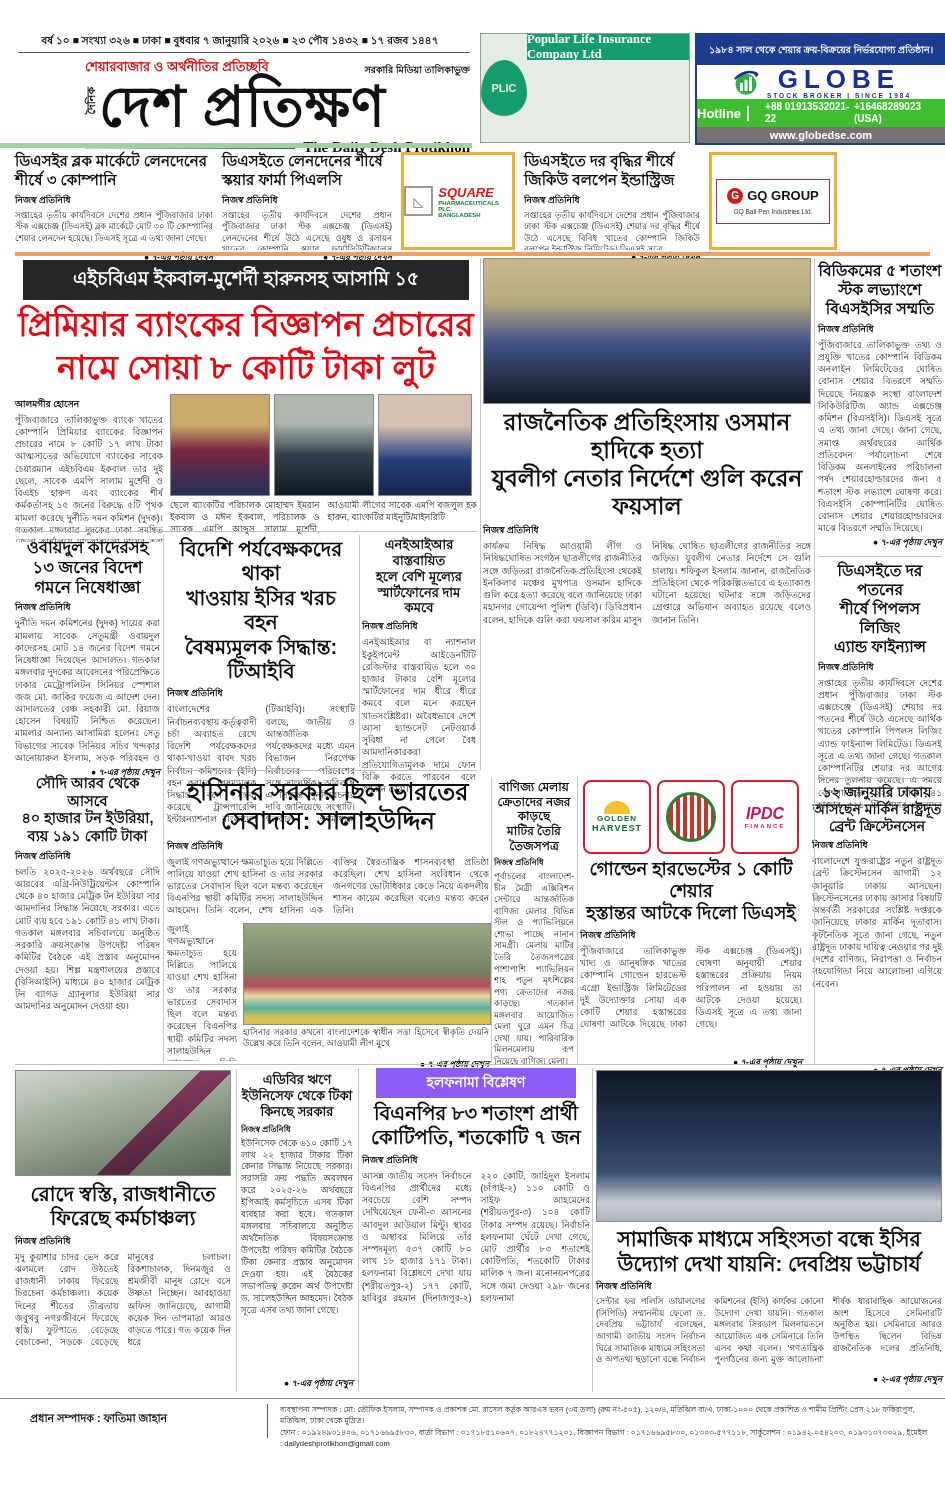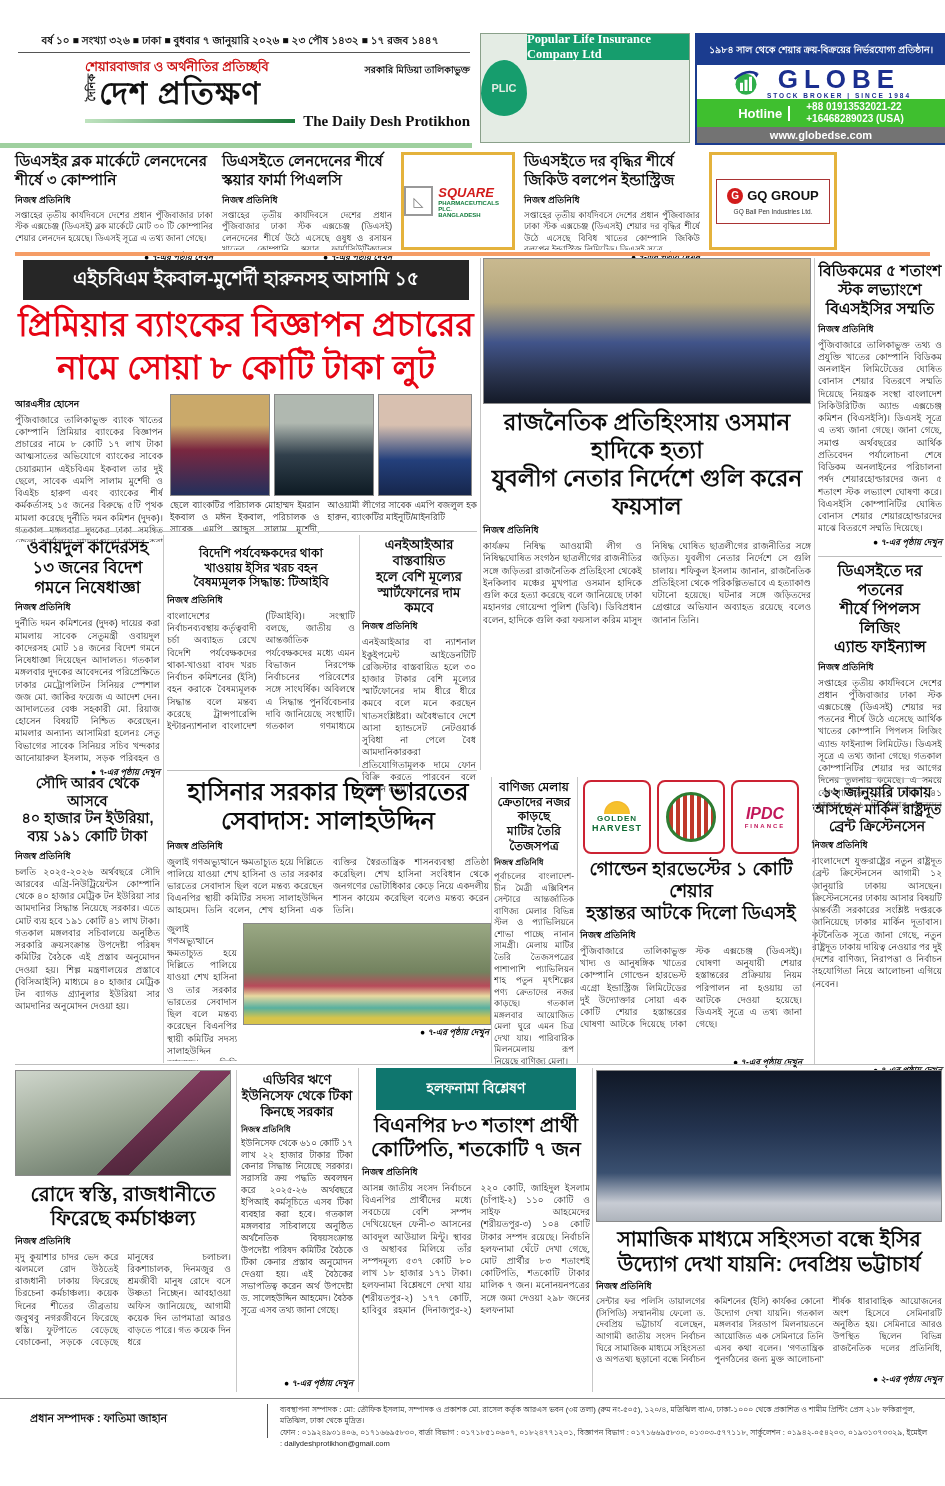--- a/index.html
+++ b/index.html
@@ -12,42 +12,42 @@
   .by{font-weight:bold;font-size:9px;margin:3px 0 2px;color:#000;}
   .bd{font-size:9px;line-height:1.36;text-align:justify;color:#222;overflow:hidden;}
   .more{font-size:8.5px;font-style:italic;font-weight:bold;text-align:right;color:#000;margin-top:1px;}
   .photo{border:1px solid #8a8a8a;}
   .kicker{background:#262626;color:#fff;font-weight:bold;font-size:19px;text-align:center;
           padding:4px 6px;margin:0 8px 4px 8px;}
   .lead-hl{color:#e60413;font-weight:bold;font-size:33px;line-height:1.3;text-align:center;white-space:pre-line;}
   .adbox{border:3px solid #e4b23c;background:#fff;display:flex;flex-direction:column;
          align-items:center;justify-content:center;overflow:hidden;}
   .b-ttl{font-weight:bold;font-size:15px;line-height:1.25;text-align:left;white-space:pre-line;}
-  .banner{background:#0f766e;color:#fff;font-weight:bold;font-size:14px;text-align:center;
-          padding:9px 0;margin:0 14px;}
+  .banner{background:#8b5cf6;color:#fff;font-weight:bold;font-size:14px;text-align:center;
+          padding:3px 0;margin:0 14px;}
   .foot{font-size:7.6px;line-height:1.5;color:#222;}
   .dse-circle{width:44px;height:44px;border-radius:50%;border:3px solid #2e7d32;
      background:repeating-linear-gradient(90deg,#c0392b 0 4px,#fff 4px 7px);}
 </style>
 </head>
 <body>
 
 <div class="page">
 
   <div class="abs" style="left:30px;top:33px;width:420px;text-align:center;font-size:10.5px;font-weight:bold;">বর্ষ ১০ ■ সংখ্যা ৩২৬ ■ ঢাকা ■ বুধবার ৭ জানুয়ারি ২০২৬ ■ ২৩ পৌষ ১৪৩২ ■ ১৭ রজব ১৪৪৭</div>
   <div class="hrule" style="left:18px;top:52px;width:452px;background:#555;"></div>
 
   <div class="abs" style="left:85px;top:57px;width:385px;">
     <div style="display:flex;justify-content:space-between;align-items:flex-end;">
       <span style="color:#cc1111;font-weight:bold;font-size:13px;">শেয়ারবাজার ও অর্থনীতির প্রতিচ্ছবি</span>
       <span style="font-size:9.5px;font-weight:bold;">সরকারি মিডিয়া তালিকাভুক্ত</span>
     </div>
     <div style="display:flex;align-items:center;">
       <span style="transform:rotate(-90deg);font-size:11px;font-weight:bold;width:14px;">দৈনিক</span>
-      <span style="font-size:31px;font-weight:800;letter-spacing:1px;line-height:1.05;">দেশ প্রতিক্ষণ</span>
+      <span style="font-size:56px;font-weight:800;letter-spacing:1px;line-height:1.05;">দেশ প্রতিক্ষণ</span>
     </div>
     <div style="display:flex;align-items:center;gap:8px;margin-top:2px;">
       <div style="flex:1;height:4px;background:linear-gradient(90deg,#bfe3bf,#1b7a3a);"></div>
       <span style="font-family:'Liberation Serif',serif;font-weight:bold;font-size:15px;">The Daily Desh Protikhon</span>
     </div>
   </div>
   <div class="abs" style="left:0;top:143px;width:472px;height:5px;background:#9fd09f;"></div>
 
   <div class="abs" style="left:480px;top:33px;width:208px;height:108px;border:1px solid #8aa08a;background:#e4ece4;display:flex;flex-direction:row;">
     <div style="flex:1;display:flex;align-items:center;justify-content:center;">
@@ -69,21 +69,21 @@
             <path d="M37 9 l-8 -2 5 7 z" fill="#1b2f8f"></path>
           </svg>
       </span>
       <span style="display:flex;flex-direction:column;align-items:center;">
         <span style="color:#1b2f8f;font-weight:800;font-size:26px;letter-spacing:6px;line-height:1;">GLOBE</span>
         <span style="color:#1b2f8f;font-weight:bold;font-size:6.5px;letter-spacing:2px;">STOCK BROKER   |   SINCE 1984</span>
       </span>
     </div>
     <div style="background:#3fbf2f;display:flex;align-items:center;justify-content:center;gap:16px;height:28px;">
       <span style="color:#fff;font-weight:bold;font-size:13px;border-right:2px solid #fff;padding-right:6px;">Hotline</span>
-      <span style="display:flex;flex-direction:column;color:#fff;font-weight:bold;font-size:10px;line-height:1.2;">
+      <span style="display:flex;flex-direction:row;color:#fff;font-weight:bold;font-size:10px;line-height:1.2;">
         <span>+88 01913532021-22</span>
         <span>+16468289023 (USA)</span>
       </span>
     </div>
     <div style="background:#737373;color:#fff;font-weight:bold;font-size:11px;text-align:center;height:16px;line-height:16px;">www.globedse.com</div>
   </div>
 
   <div class="abs" style="left:15px;top:152px;width:915px;height:98px;display:flex;gap:9px;">
     <div style="width:198px;">
       <div class="b-ttl">ডিএসইর ব্লক মার্কেটে লেনদেনের
@@ -128,21 +128,21 @@
   </div>
 
   <div class="abs" style="left:15px;top:252px;width:915px;height:4px;background:#f59d66;"></div>
 
   <div class="abs" style="left:15px;top:260px;width:462px;">
     <div class="kicker">এইচবিএম ইকবাল-মুশের্দী হারুনসহ আসামি ১৫</div>
     <div class="lead-hl">প্রিমিয়ার ব্যাংকের বিজ্ঞাপন প্রচারের
 নামে সোয়া ৮ কোটি টাকা লুট</div>
     <div style="display:flex;gap:7px;margin-top:4px;">
       <div style="width:148px;">
-        <div class="by">আরএসীর হোসেন</div>
+        <div class="by">আলমগীর হোসেন</div>
         <div class="bd" style="height:128px;">পুঁজিবাজারে তালিকাভুক্ত ব্যাংক খাতের কোম্পানি প্রিমিয়ার ব্যাংকের বিজ্ঞাপন প্রচারের নামে ৮ কোটি ১৭ লাখ টাকা আত্মসাতের অভিযোগে ব্যাংকের সাবেক চেয়ারম্যান এইচবিএম ইকবাল তার দুই ছেলে, সাবেক এমপি সালাম মুর্শেদী ও বিএইচ হারুণ এবং ব্যাংকের শীর্ষ কর্মকর্তাসহ ১৫ জনের বিরুদ্ধে ৫টি পৃথক মামলা করেছে দুর্নীতি দমন কমিশন (দুদক)। গতকাল মঙ্গলবার দুদকের ঢাকা সমন্বিত জেলা কার্যালয়ে মামলাগুলো দায়ের করা হয়েছে বলে সংস্থাটির মহাপরিচালক মো. আক্তার হোসেন জানিয়েছেন। আসামিরা হলেন, প্রিমিয়ার ব্যাংক লিমিটেডের</div>
       </div>
       <div style="flex:1;">
         <div style="display:flex;gap:4px;">
           <div class="photo" style="width:98px;height:100px;background:linear-gradient(180deg,#caa96a 0 30%,#7a2740 55%,#23305c 100%);"></div>
           <div class="photo" style="width:98px;height:100px;background:linear-gradient(180deg,#b0b8b0 0 28%,#31404c 60%,#0e1b24 100%);"></div>
           <div class="photo" style="width:92px;height:100px;background:linear-gradient(180deg,#d8c0b0 0 30%,#24407c 65%,#16264c 100%);"></div>
         </div>
         <div class="bd" style="height:40px;margin-top:4px;columns:2;column-gap:8px;font-size:8.8px;">ছেলে ব্যাংকটির পরিচালক মোহাম্মদ ইমরান ইকবাল ও মঈন ইকবাল, পরিচালক ও সাবেক এমপি আব্দুস সালাম মুর্শেদী, আওয়ামী লীগের সাবেক এমপি বজলুল হক হারুন, ব্যাংকটির মাইনুটি/মাইনরিটি</div>
       </div>
@@ -195,21 +195,21 @@
   <div class="abs" style="left:15px;top:775px;width:145px;">
     <div class="ttl" style="font-size:14.5px;">সৌদি আরব থেকে আসবে
 ৪০ হাজার টন ইউরিয়া,
 ব্যয় ১৯১ কোটি টাকা</div>
     <div class="by">নিজস্ব প্রতিনিধি</div>
     <div class="bd" style="height:212px;">চলতি ২০২৫-২০২৬ অর্থবছরে সৌদি আরবের এগ্রি-নিউট্রিয়েন্টস কোম্পানি থেকে ৪০ হাজার মেট্রিক টন ইউরিয়া সার আমদানির সিদ্ধান্ত নিয়েছে সরকার। এতে মোট ব্যয় হবে ১৯১ কোটি ৪১ লাখ টাকা। গতকাল মঙ্গলবার সচিবালয়ে অনুষ্ঠিত সরকারি ক্রয়সংক্রান্ত উপদেষ্টা পরিষদ কমিটির বৈঠকে এই প্রস্তাব অনুমোদন দেওয়া হয়। শিল্প মন্ত্রণালয়ের প্রস্তাবে (বিসিআইসি) মাধ্যমে ৪০ হাজার মেট্রিক টন ব্যাগড গ্র্যানুলার ইউরিয়া সার আমদানির অনুমোদন দেওয়া হয়।</div>
     <div class="more">● ৭-এর পৃষ্ঠায় দেখুন</div>
   </div>
 
   <div class="abs" style="left:167px;top:537px;width:188px;">
-    <div class="ttl" style="font-size:12px;margin-top:9px;">বিদেশি পর্যবেক্ষকদের থাকা
+    <div class="ttl" style="font-size:20px;">বিদেশি পর্যবেক্ষকদের থাকা
 খাওয়ায় ইসির খরচ বহন
 বৈষম্যমূলক সিদ্ধান্ত: টিআইবি</div>
     <div class="by">নিজস্ব প্রতিনিধি</div>
     <div class="bd" style="height:128px;columns:2;column-gap:9px;">বাংলাদেশের নির্বাচনব্যবস্থায় কর্তৃত্ববাদী চর্চা অব্যাহত রেখে বিদেশি পর্যবেক্ষকদের থাকা-খাওয়া বাবদ খরচ নির্বাচন কমিশনের (ইসি) বহন করাকে বৈষম্যমূলক সিদ্ধান্ত বলে মন্তব্য করেছে ট্রান্সপারেন্সি ইন্টারন্যাশনাল বাংলাদেশ (টিআইবি)। সংস্থাটি বলছে, জাতীয় ও আন্তর্জাতিক পর্যবেক্ষকদের মধ্যে এমন বিভাজন নিরপেক্ষ নির্বাচনের পরিবেশের সঙ্গে সাংঘর্ষিক। অবিলম্বে এ সিদ্ধান্ত পুনর্বিবেচনার দাবি জানিয়েছে সংস্থাটি। গতকাল গণমাধ্যমে পাঠানো এক বিবৃতিতে এসব কথা বলা হয়।</div>
   </div>
   <div class="abs" style="left:362px;top:537px;width:114px;">
     <div class="ttl" style="font-size:13px;">এনইআইআর বাস্তবায়িত
 হলে বেশি মূল্যের
 স্মার্টফোনের দাম কমবে</div>
     <div class="by">নিজস্ব প্রতিনিধি</div>
@@ -219,20 +219,21 @@
   <div class="hrule" style="left:167px;top:770px;width:310px;"></div>
   <div class="abs" style="left:167px;top:777px;width:322px;">
     <div class="ttl" style="font-size:24px;">হাসিনার সরকার ছিল ভারতের
 সেবাদাস: সালাহউদ্দিন</div>
     <div class="by">নিজস্ব প্রতিনিধি</div>
     <div class="bd" style="height:64px;columns:2;column-gap:10px;">জুলাই গণঅভ্যুত্থানে ক্ষমতাচ্যুত হয়ে দিল্লিতে পালিয়ে যাওয়া শেখ হাসিনা ও তার সরকার ভারতের সেবাদাস ছিল বলে মন্তব্য করেছেন বিএনপির স্থায়ী কমিটির সদস্য সালাহউদ্দিন আহমেদ। তিনি বলেন, শেখ হাসিনা এক ব্যক্তির স্বৈরতান্ত্রিক শাসনব্যবস্থা প্রতিষ্ঠা করেছিল। শেখ হাসিনা সংবিধান থেকে জনগণের ভোটাধিকার কেড়ে নিয়ে একদলীয় শাসন কায়েম করেছিল বলেও মন্তব্য করেন তিনি।</div>
     <div style="display:flex;gap:6px;margin-top:3px;">
       <div class="bd" style="width:70px;height:138px;">জুলাই গণঅভ্যুত্থানে ক্ষমতাচ্যুত হয়ে দিল্লিতে পালিয়ে যাওয়া শেখ হাসিনা ও তার সরকার ভারতের সেবাদাস ছিল বলে মন্তব্য করেছেন বিএনপির স্থায়ী কমিটির সদস্য সালাহউদ্দিন আহমেদ। তিনি বলেন, শেখ হাসিনা এক ব্যক্তির স্বৈরতান্ত্রিক শাসনব্যবস্থা প্রতিষ্ঠা করেছিল। শেখ হাসিনা সংবিধান থেকে জনগণের ভোটাধিকার কেড়ে নিয়ে একদলীয় শাসন কায়েম করেছিল বলেও মন্তব্য করেন তিনি।</div>
       <div style="flex:1;">
         <div class="photo" style="width:100%;height:100px;background:linear-gradient(180deg,#9aa884 0%,#73825f 48%,#b84a5a 62%,#e8d9a0 72%,#57b0a0 84%,#d8c44a 94%);"></div>
+        <div class="bd" style="height:30px;font-size:8.5px;margin-top:2px;">হাসিনার সরকার কখনো বাংলাদেশকে স্বাধীন সত্তা হিসেবে স্বীকৃতি দেয়নি উল্লেখ করে তিনি বলেন, আওয়ামী লীগ মুখে</div>
         <div class="more">● ৭-এর পৃষ্ঠায় দেখুন</div>
       </div>
     </div>
   </div>
 
   <div class="abs" style="left:494px;top:780px;width:80px;">
     <div class="ttl" style="font-size:12px;">বাণিজ্য মেলায়
 ক্রেতাদের নজর কাড়ছে
 মাটির তৈরি তৈজসপত্র</div>
     <div class="by" style="font-size:8px;">নিজস্ব প্রতিনিধি</div>

